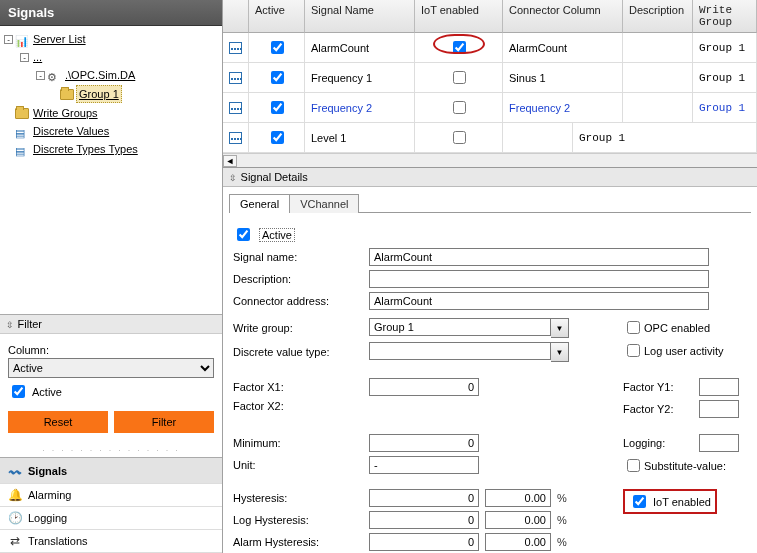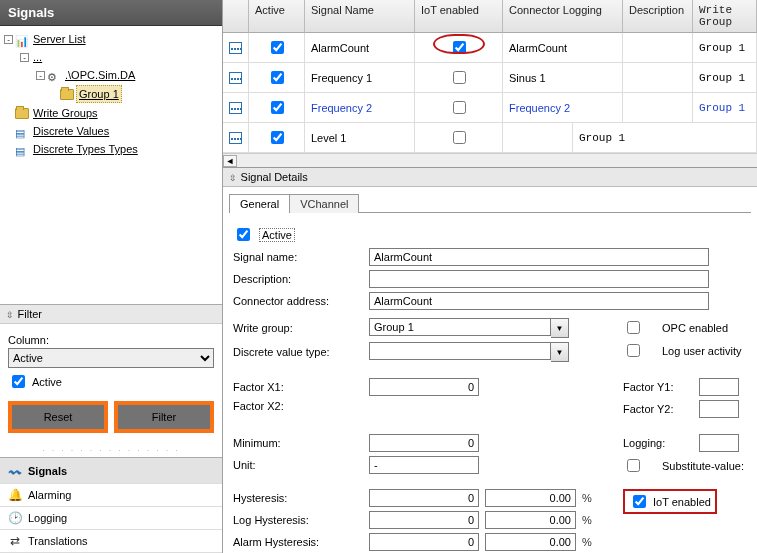--- a/index.html
+++ b/index.html
@@ -85,22 +85,22 @@
   .filter-body label { display:block; margin: 4px 0 2px; }
   .filter-body select {
     width: 100%; font-size:11px; height:20px;
     border:1px solid #7a7a7a;
   }
   .filter-body .chk { display:flex; align-items:center; gap:4px; margin-top:4px; }
   .filter-btns {
     display:flex; gap:6px; margin-top:10px;
   }
   .filter-btns button {
-    flex:1; font-size:11px; height:32px;
-    background:#737373; border:4px solid #f97316;
+    flex:1; font-size:11px; height:22px;
+    background:#f97316; border:4px solid #f97316;
   }
   .dots-divider {
     text-align:center; color:#bbb; letter-spacing:2px;
     padding:2px 0; font-size:9px;
   }
   .nav-list { border-top:1px solid #aaa; }
   .nav-item {
     display:flex; align-items:center; gap:6px;
     padding: 4px 8px;
     border-bottom: 1px solid #ddd;
@@ -206,31 +206,31 @@
     margin: 4px 0;
     gap: 6px;
   }
   .form-row .lbl { width:130px; }
   .form-row input[type=text]{
     border:1px solid #7a7a7a; height:18px; font-size:11px;
     padding:1px 4px;
   }
   .txt-wide { width:340px; }
   .txt-num { width:110px; text-align:right; }
-  .txt-small { width:91px; text-align:right; }
+  .txt-small { width:66px; text-align:right; }
   .combo {
     display:flex; width:200px;
   }
   .combo input { flex:1; border:1px solid #7a7a7a; height:18px; font-size:11px; padding:1px 4px;}
   .combo .btn {
     width:18px; height:20px; border:1px solid #7a7a7a; border-left:none;
     background:linear-gradient(#f8f8f8,#ddd);
     display:flex;align-items:center;justify-content:center;font-size:8px;
   }
-  .chk-inline { display:flex; align-items:center; gap:19px; }
+  .chk-inline { display:flex; align-items:center; gap:1px; }
   .two-col { display:flex; gap:30px; }
   .two-col .colA { width:360px; }
   .two-col .colB { flex:1; }
   .active-chk .outline {
     border:1px dotted #777; padding:0 2px;
   }
   .pct { color:#333; }
   .red-box {
     border:2px solid #c01818; padding:1px 4px;
     display:inline-flex; align-items:center; gap:4px;
@@ -321,21 +321,21 @@
 </div>
 
 <div class="right-panel">
 
   <div class="grid">
     <div class="grid-header">
       <div class="gc gc-icon"></div>
       <div class="gc gc-active">Active</div>
       <div class="gc gc-name">Signal Name</div>
       <div class="gc gc-iot">IoT enabled</div>
-      <div class="gc gc-conn">Connector Logging</div>
+      <div class="gc gc-conn">Connector Column</div>
       <div class="gc gc-desc">Description</div>
       <div class="gc gc-wg">Write Group</div>
     </div>
     <div id="grid-rows">
         <div class="grid-row">
           <div class="gc gc-icon">
             <span class="sig-icon"></span>
           </div>
           <div class="gc gc-active">
             <input type="checkbox" checked="" style="">

